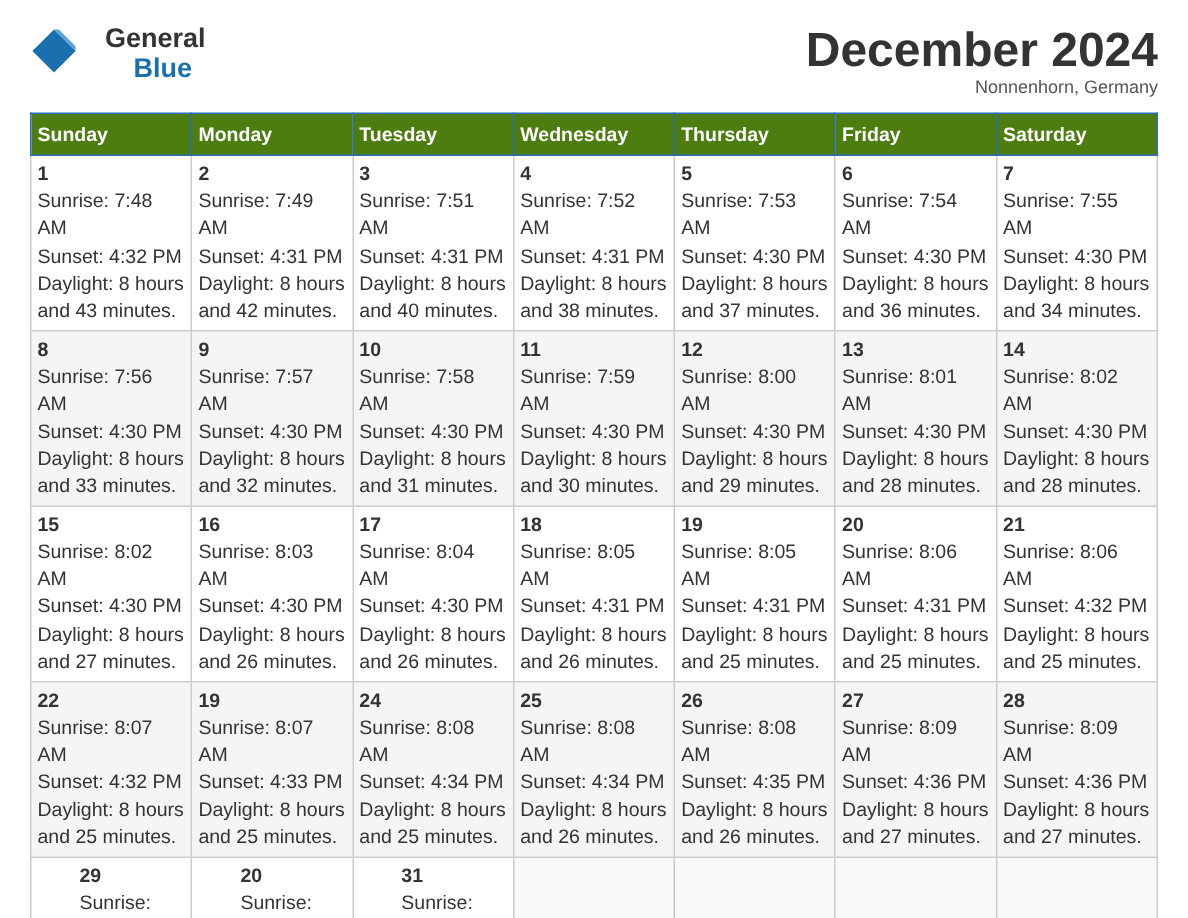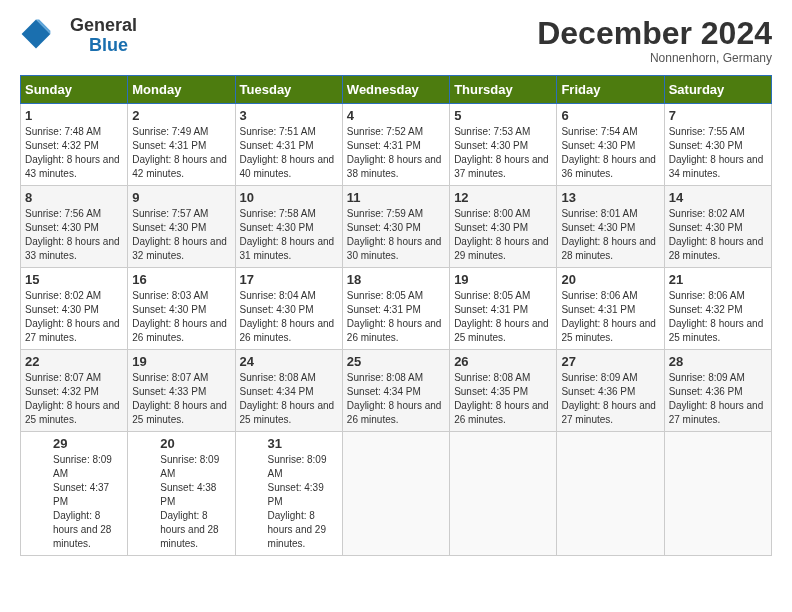--- a/index.html
+++ b/index.html
@@ -80,21 +80,21 @@
     tbody tr:nth-child(even) td {
       background: #f5f5f5;
     }
     .day-num {
       font-size: 13px;
       font-weight: bold;
       display: block;
       margin-bottom: 2px;
     }
     .day-info {
-      font-size: 10px;
+      font-size: 13px;
       line-height: 1.4;
       color: #333;
       text-align: center;
     }
     td.empty {
       background: #f9f9f9;
     }
     tbody tr:last-child td {
       height: 65px;
       padding-left: 32px;

